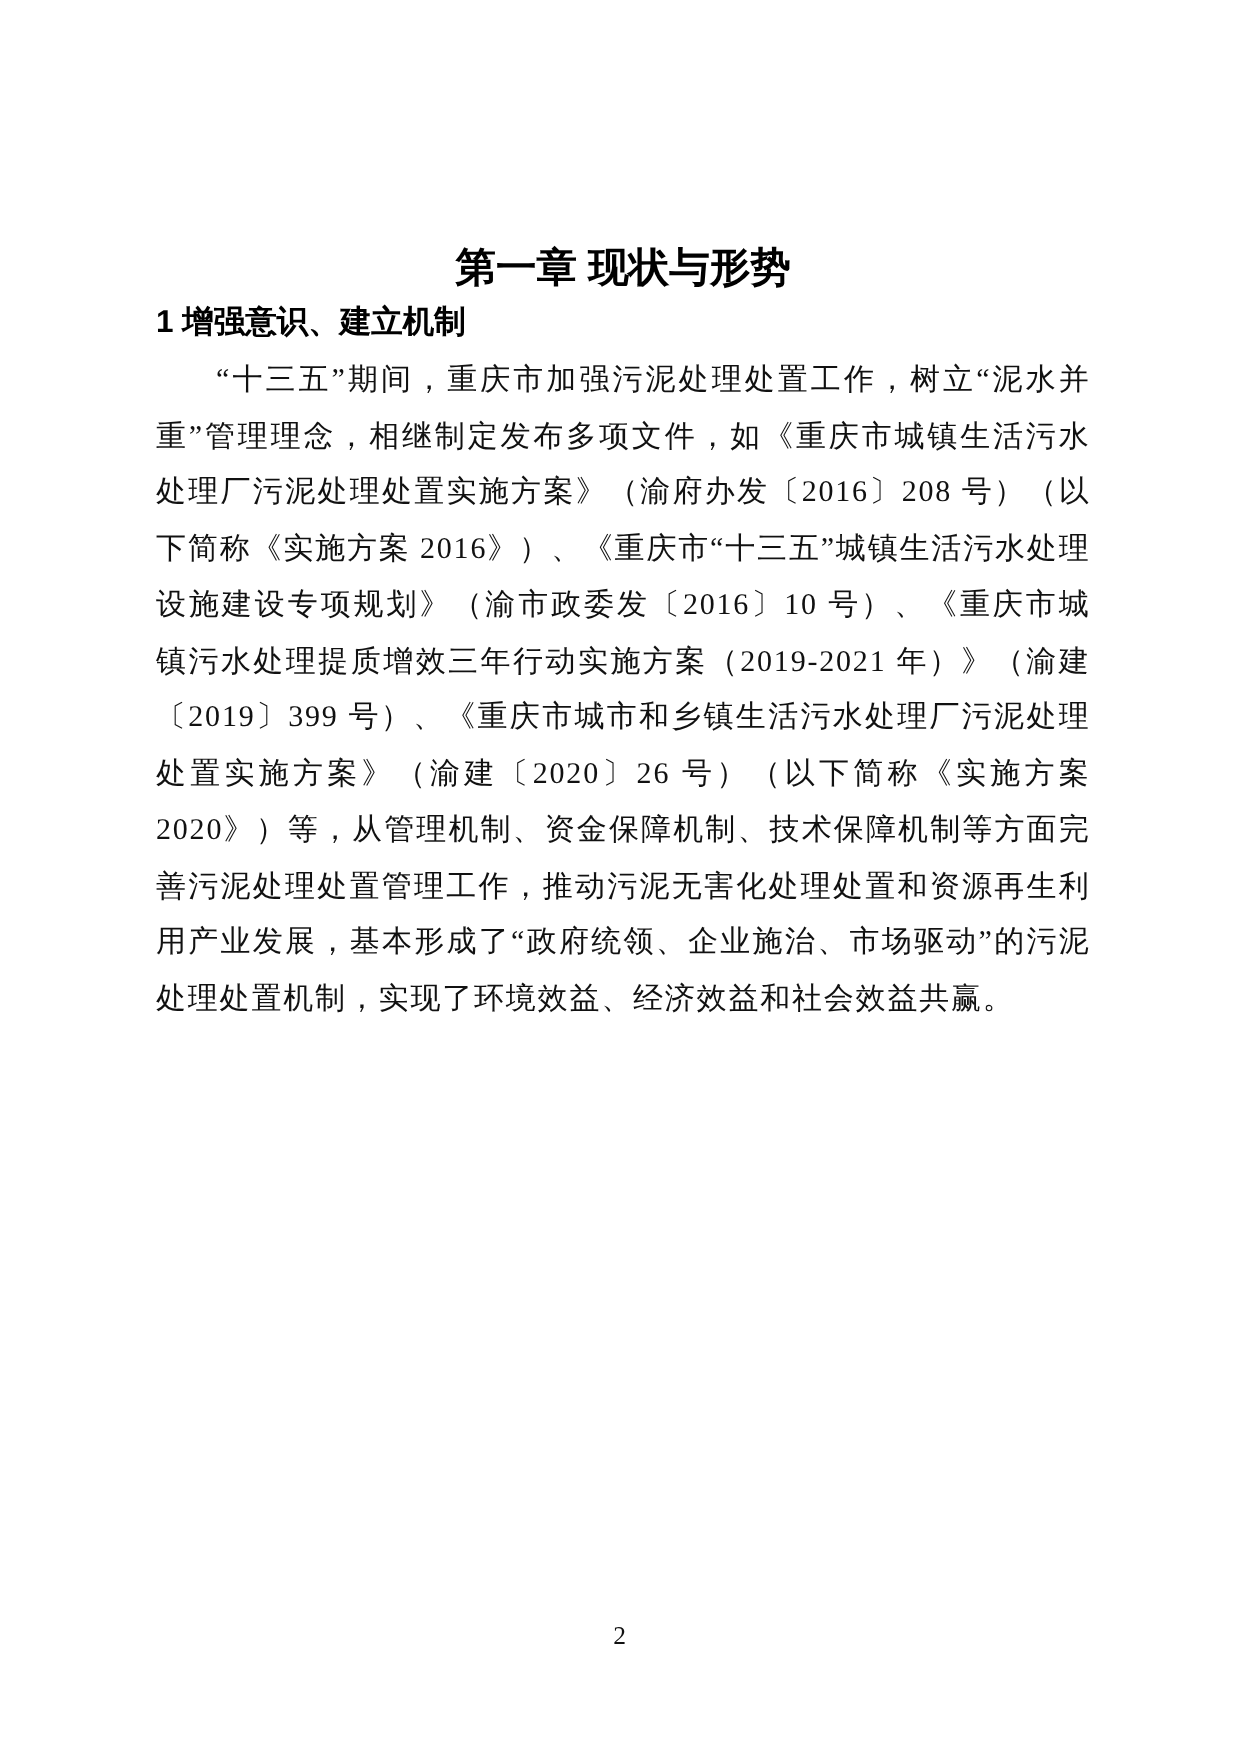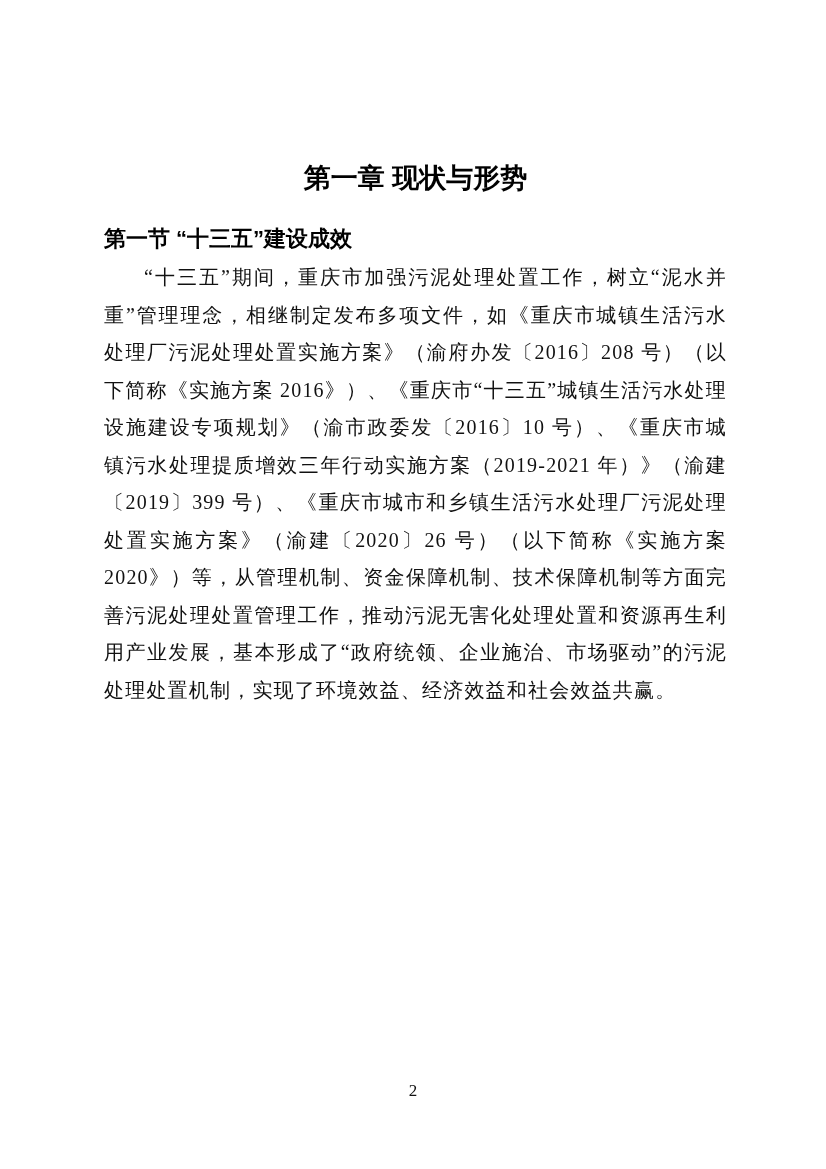--- a/index.html
+++ b/index.html
@@ -71,17 +71,17 @@
     line-height: 22px;
     color: #111111;
   }
 </style>
 </head>
 <body>
 
 <div class="page">
   <div class="content">
     <h1 class="chapter-title">第一章 现状与形势</h1>
-    <h2 class="section-heading">第一节 “十三五”建设成效</h2>
+    <h3 class="subsection-heading">1 增强意识、建立机制</h3>
     <p class="body-para para-2">“十三五”期间，重庆市加强污泥处理处置工作，树立“泥水并重”管理理念，相继制定发布多项文件，如《重庆市城镇生活污水处理厂污泥处理处置实施方案》（渝府办发〔2016〕208 号）（以下简称《实施方案 2016》）、《重庆市“十三五”城镇生活污水处理设施建设专项规划》（渝市政委发〔2016〕10 号）、《重庆市城镇污水处理提质增效三年行动实施方案（2019-2021 年）》（渝建〔2019〕399 号）、《重庆市城市和乡镇生活污水处理厂污泥处理处置实施方案》（渝建〔2020〕26 号）（以下简称《实施方案 2020》）等，从管理机制、资金保障机制、技术保障机制等方面完善污泥处理处置管理工作，推动污泥无害化处理处置和资源再生利用产业发展，基本形成了“政府统领、企业施治、市场驱动”的污泥处理处置机制，实现了环境效益、经济效益和社会效益共赢。</p>
   </div>
   <div class="page-number">2</div>
 </div>
 
 </body></html>

